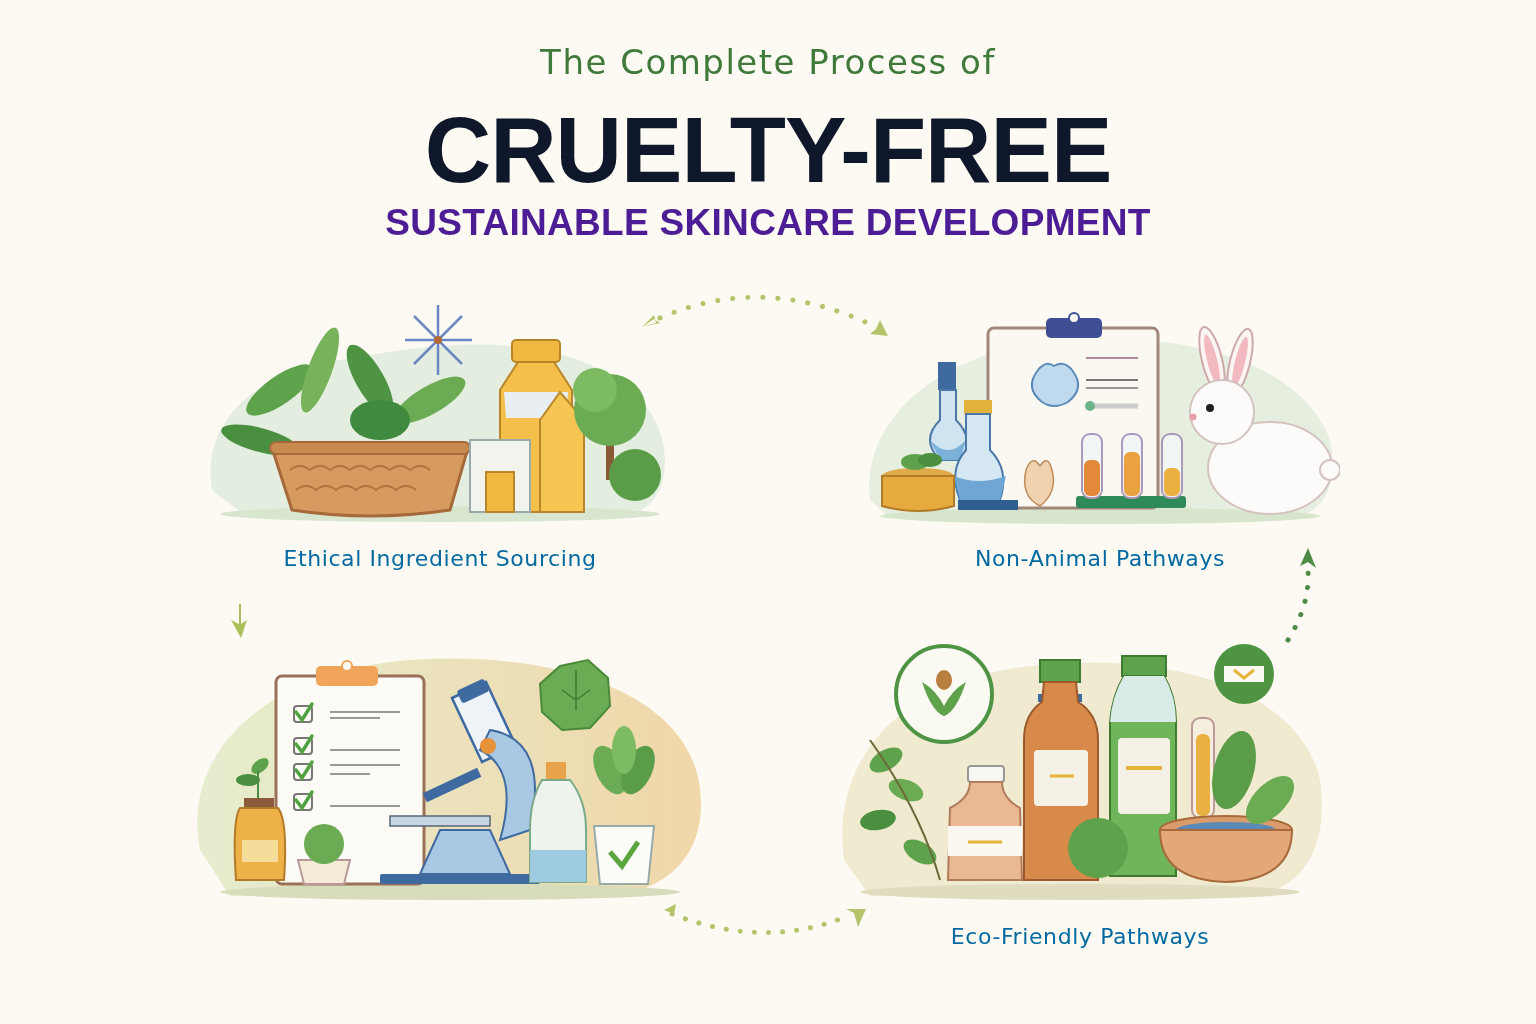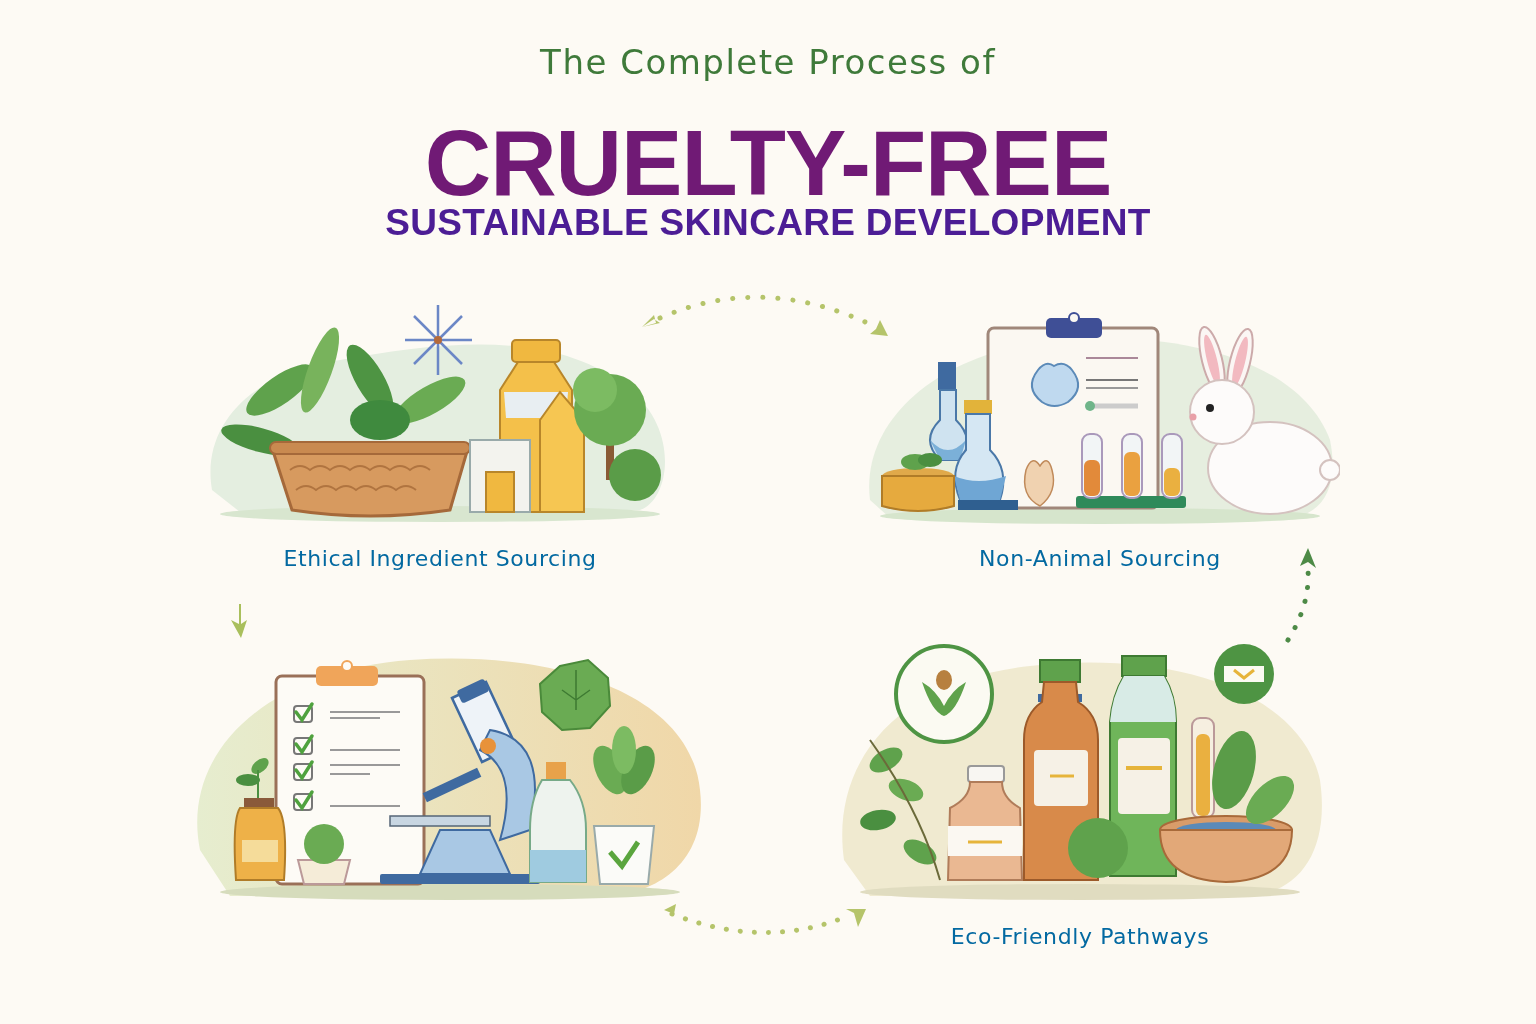--- a/index.html
+++ b/index.html
@@ -2,21 +2,21 @@
 <html><head>
 <meta charset="utf-8">
 <style>
   * { box-sizing: border-box; margin: 0; padding: 0; }
   html, body { width: 1536px; height: 1024px; overflow: hidden; }
   body { background: #fdfaf4; font-family: "DejaVu Sans", sans-serif; position: relative; color: #2a2a2a; }
 
   .title-pre { position: absolute; top: 42px; left: 0; width: 1536px; text-align: center;
     font-family: "DejaVu Sans", sans-serif; font-size: 34px; letter-spacing: 1.5px; color: #3f7a3a; }
   .title-main { position: absolute; top: 98px; left: 0; width: 1536px; text-align: center;
-    font-family: "Liberation Sans", sans-serif; font-weight: 700; font-size: 92px; letter-spacing: -1px; color: #701a75; margin-top: 13px; }
+    font-family: "Liberation Sans", sans-serif; font-weight: 700; font-size: 92px; letter-spacing: -1px; color: #0f172a; }
   .title-sub { position: absolute; top: 202px; left: 0; width: 1536px; text-align: center;
     font-family: "Liberation Sans", sans-serif; font-weight: 700; font-size: 37px; color: #4c1d95; letter-spacing: 0.3px; }
 
   .panel { position: absolute; }
   .panel svg.scene { position: absolute; left: 0; top: 0; }
   .label { position: absolute; left: 0; width: 100%; text-align: center;
     font-family: "DejaVu Sans", sans-serif; font-size: 22px; letter-spacing: 0.6px; color: #0369a1; }
 
   #p1 { left: 200px; top: 300px; width: 480px; height: 290px; }
   #p2 { left: 860px; top: 300px; width: 480px; height: 290px; }
@@ -157,21 +157,21 @@
       <ellipse cx="352" cy="60" rx="5" ry="26" fill="#f2b9c0" transform="rotate(-14 352 60)"></ellipse>
       <ellipse cx="380" cy="62" rx="10" ry="34" fill="#fbf6f4" stroke="#caa" stroke-width="2" transform="rotate(14 380 62)"></ellipse>
       <ellipse cx="380" cy="62" rx="5" ry="26" fill="#f2b9c0" transform="rotate(14 380 62)"></ellipse>
       <ellipse cx="410" cy="168" rx="62" ry="46" fill="#fdfbfa" stroke="#d4c2bf" stroke-width="2"></ellipse>
       <circle cx="362" cy="112" r="32" fill="#fdfbfa" stroke="#d4c2bf" stroke-width="2"></circle>
       <circle cx="350" cy="108" r="4" fill="#222"></circle>
       <circle cx="333" cy="117" r="3.5" fill="#e8a0a8"></circle>
       <circle cx="470" cy="170" r="10" fill="#fdfbfa" stroke="#d4c2bf" stroke-width="2"></circle>
     </g>
   </svg>
-  <div class="label">Non-Animal Sourcing</div>
+  <div class="label">Non-Animal Pathways</div>
 </div>
 
 <div id="p3" class="panel">
   <svg class="scene" width="520" height="280" viewBox="0 0 520 280">
     <defs>
       <linearGradient id="g3" x1="0" x2="1" y1="0" y2="0">
         <stop offset="0" stop-color="#e6edcf"></stop>
           <stop offset="1" stop-color="#f0d7a8"></stop>
       </linearGradient>
     </defs>

